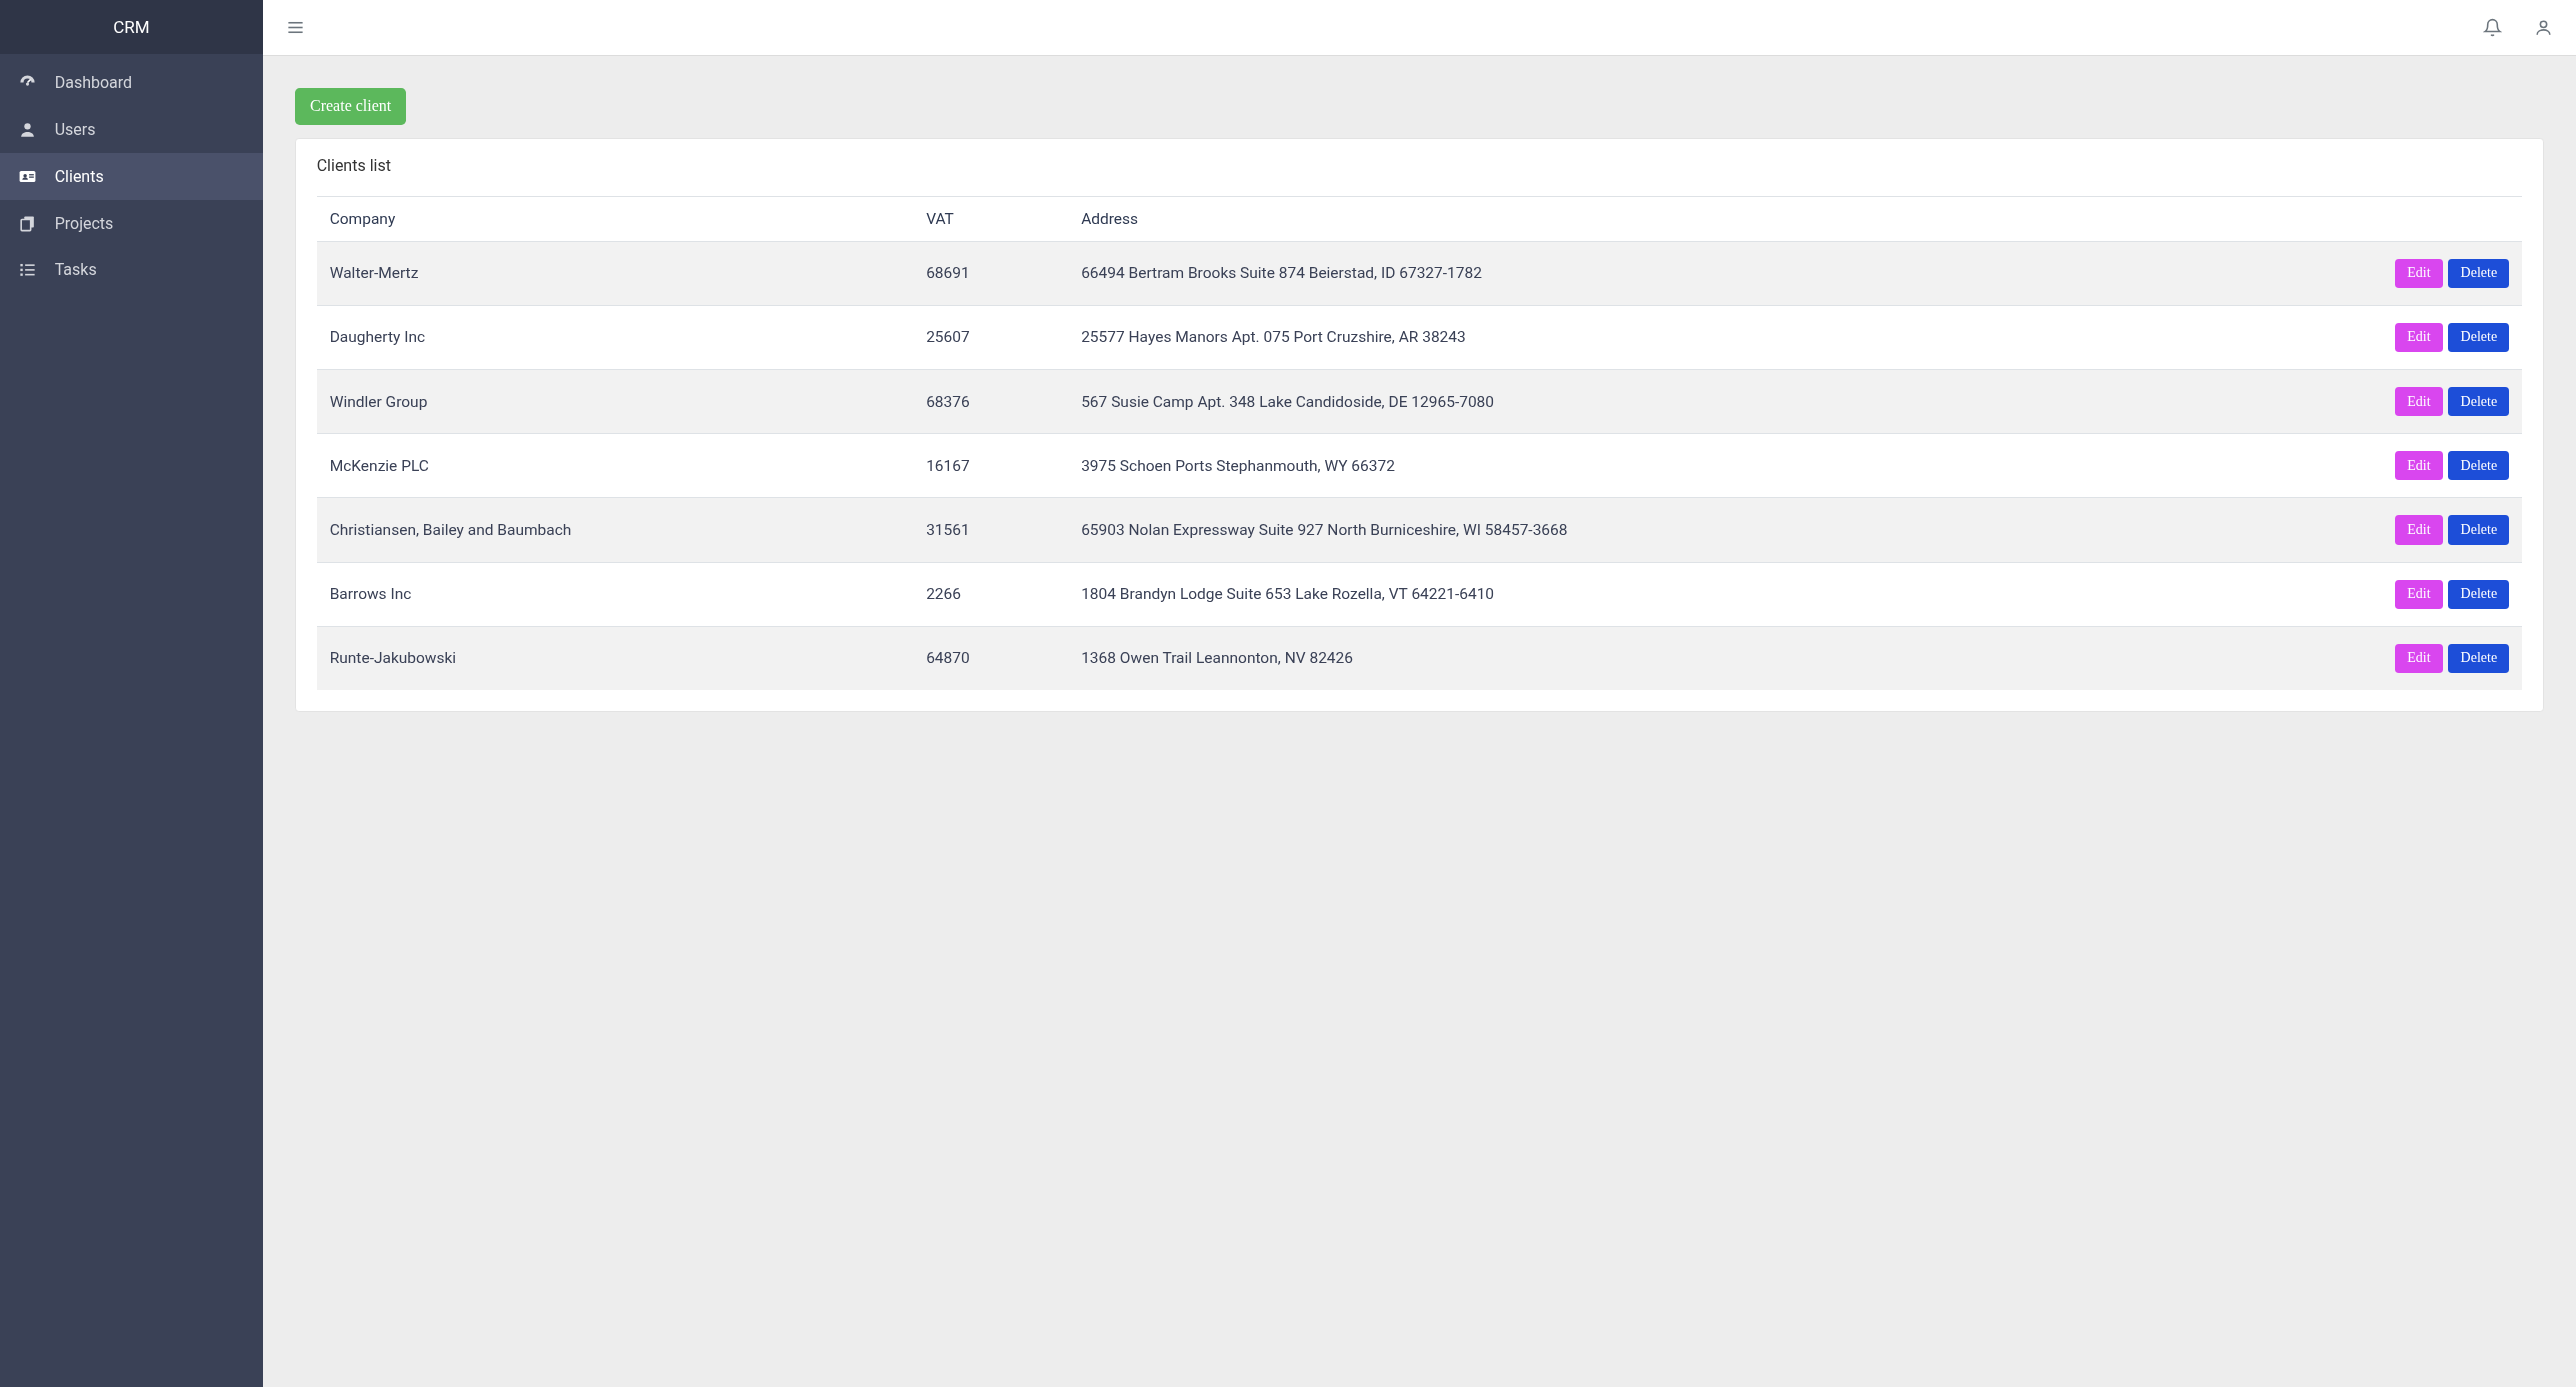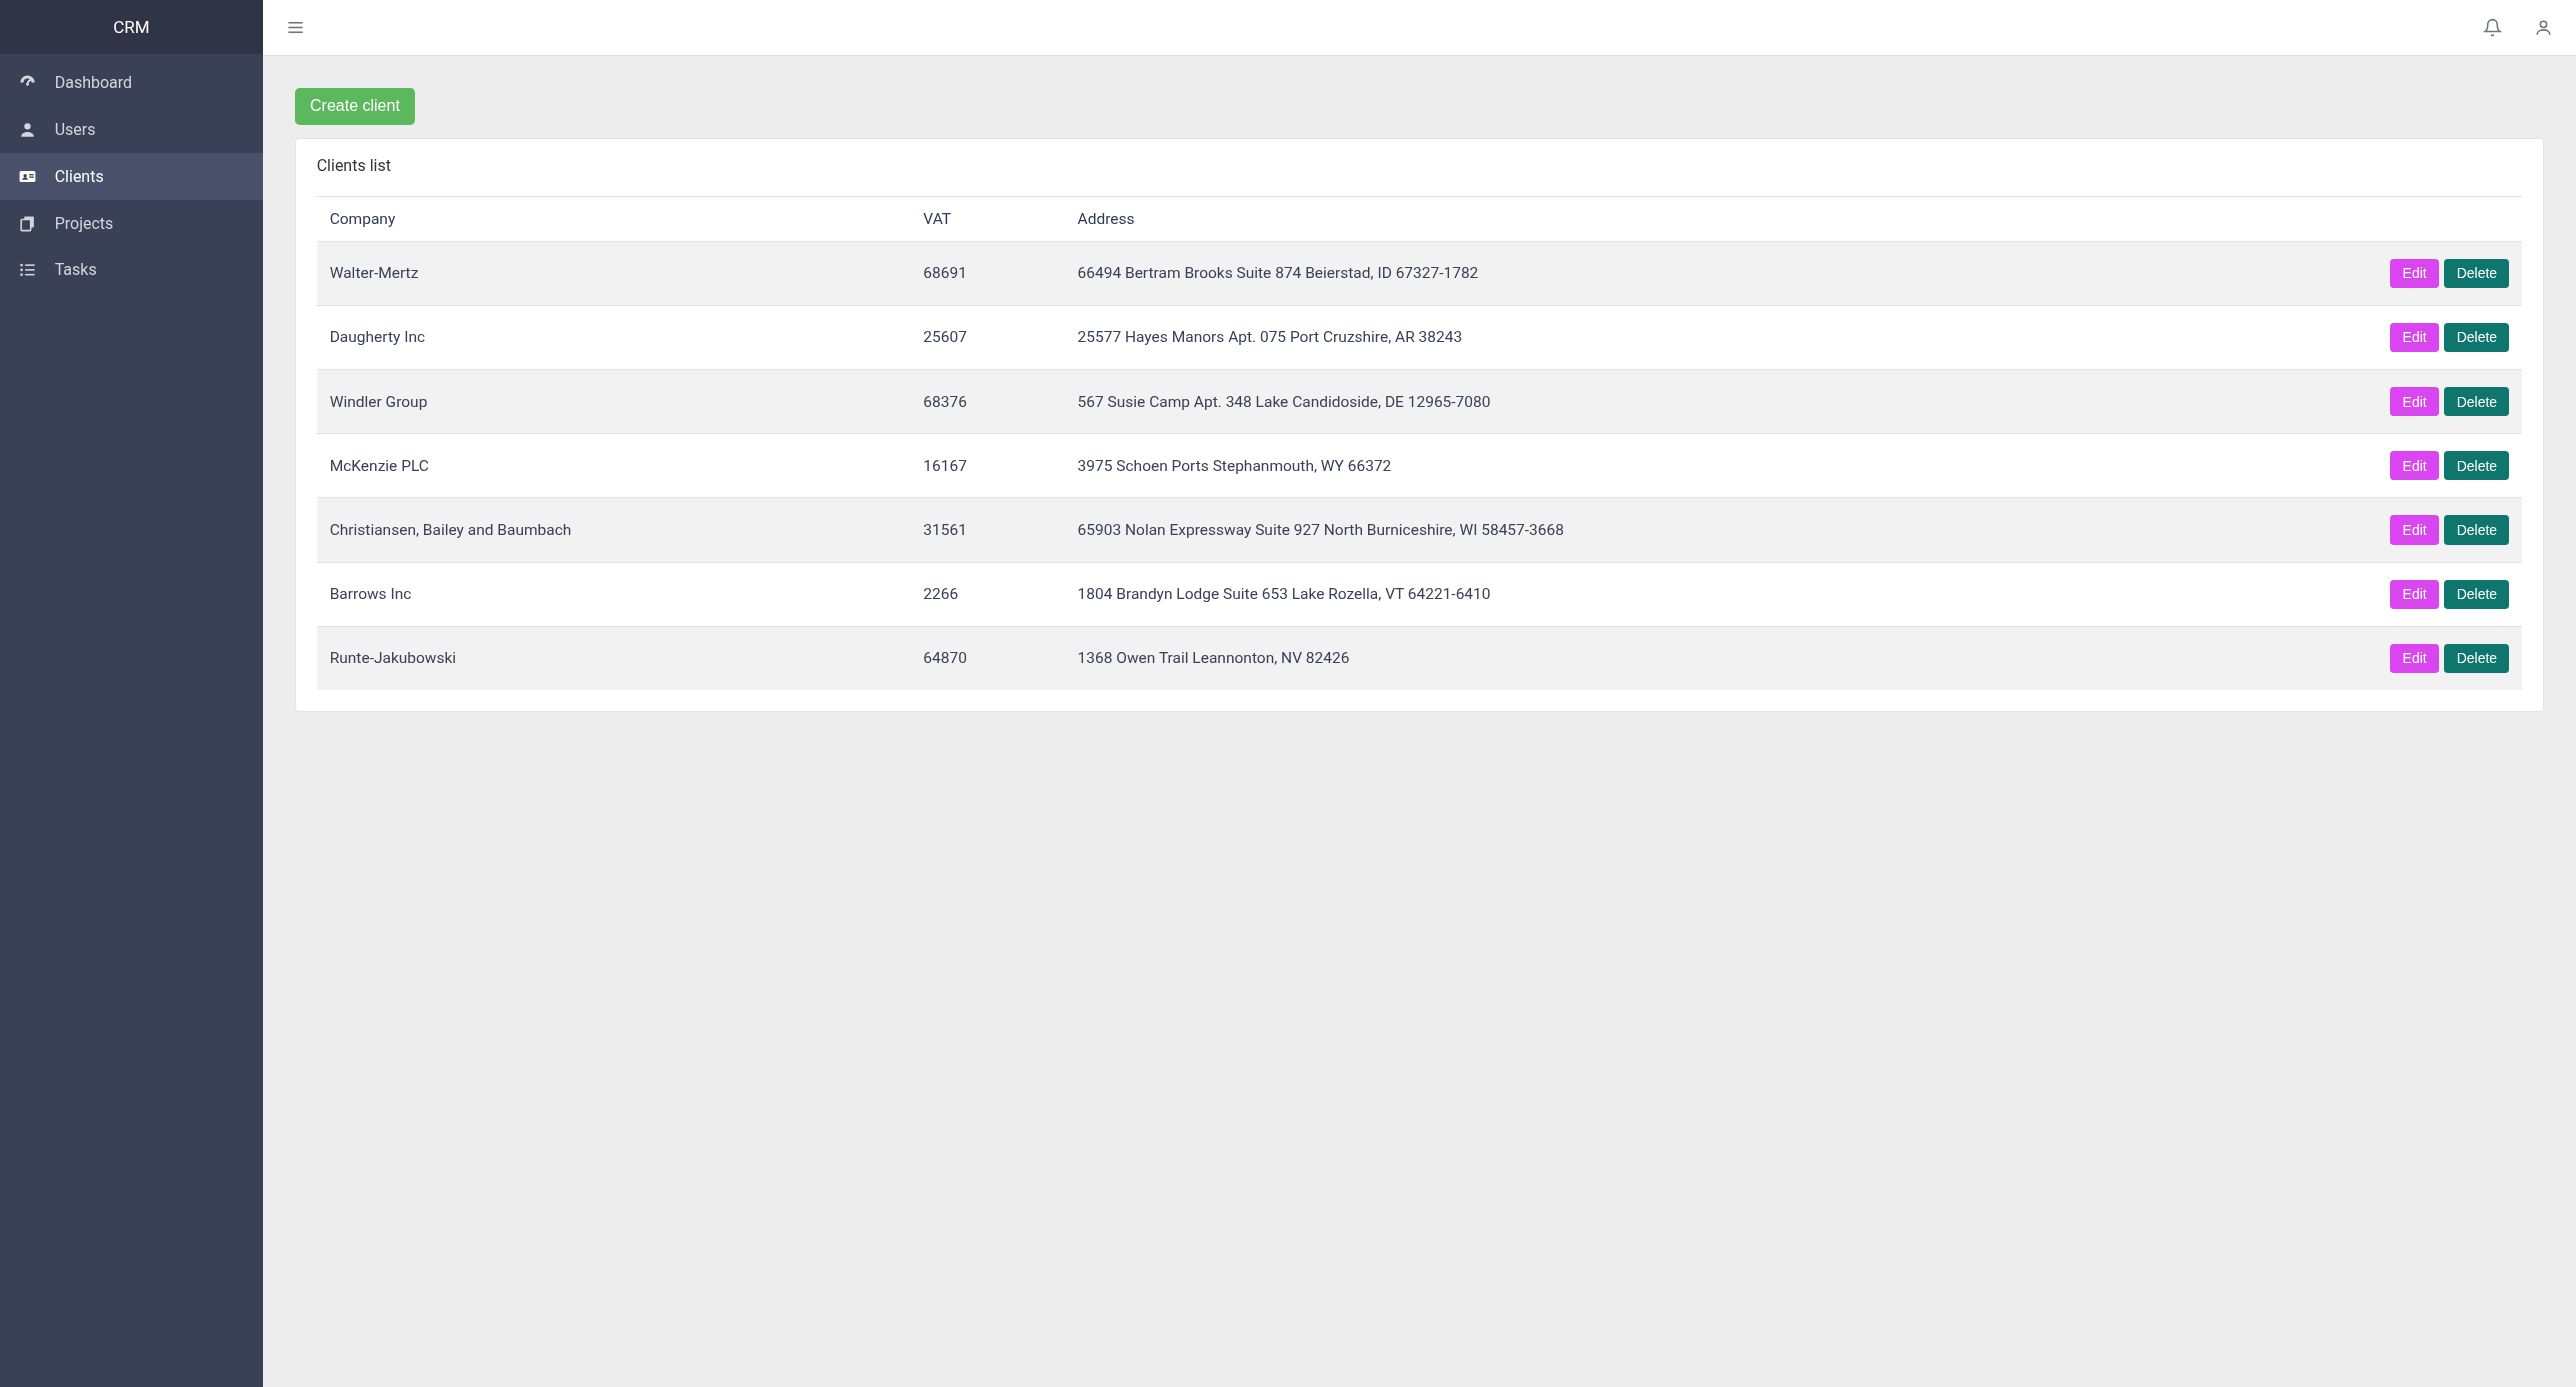--- a/index.html
+++ b/index.html
@@ -66,24 +66,25 @@
   .topbar .icon-btn svg { width: 19px; height: 19px; fill: none; stroke: currentColor; stroke-width: 2; }
   .content { padding: 32px; }
   .btn {
     display: inline-block;
     padding: 9.4px 15px;
     border-radius: 4.7px;
     border: none;
     font-size: 16px;
     cursor: pointer;
     color: #fff;
+    font-family: Liberation Serif, serif;
   }
   .btn-success { background: #5cb85c; }
   .btn-info { background: #d946ef; font-size:14px; padding:6.6px 12.2px; border-radius:3.8px;}
-  .btn-danger { background: #0f766e; font-size:14px; padding:6.6px 12.2px; border-radius:3.8px;}
+  .btn-danger { background: #1d4ed8; font-size:14px; padding:6.6px 12.2px; border-radius:3.8px;}
   .card {
     background: #fff;
     border: 0.9px solid #e3e3e3;
     border-radius: 3.8px;
     margin-top: 13px;
   }
   .card-header {
     padding: 17px 20.7px;
     font-size: 16px;
     color: #333;

